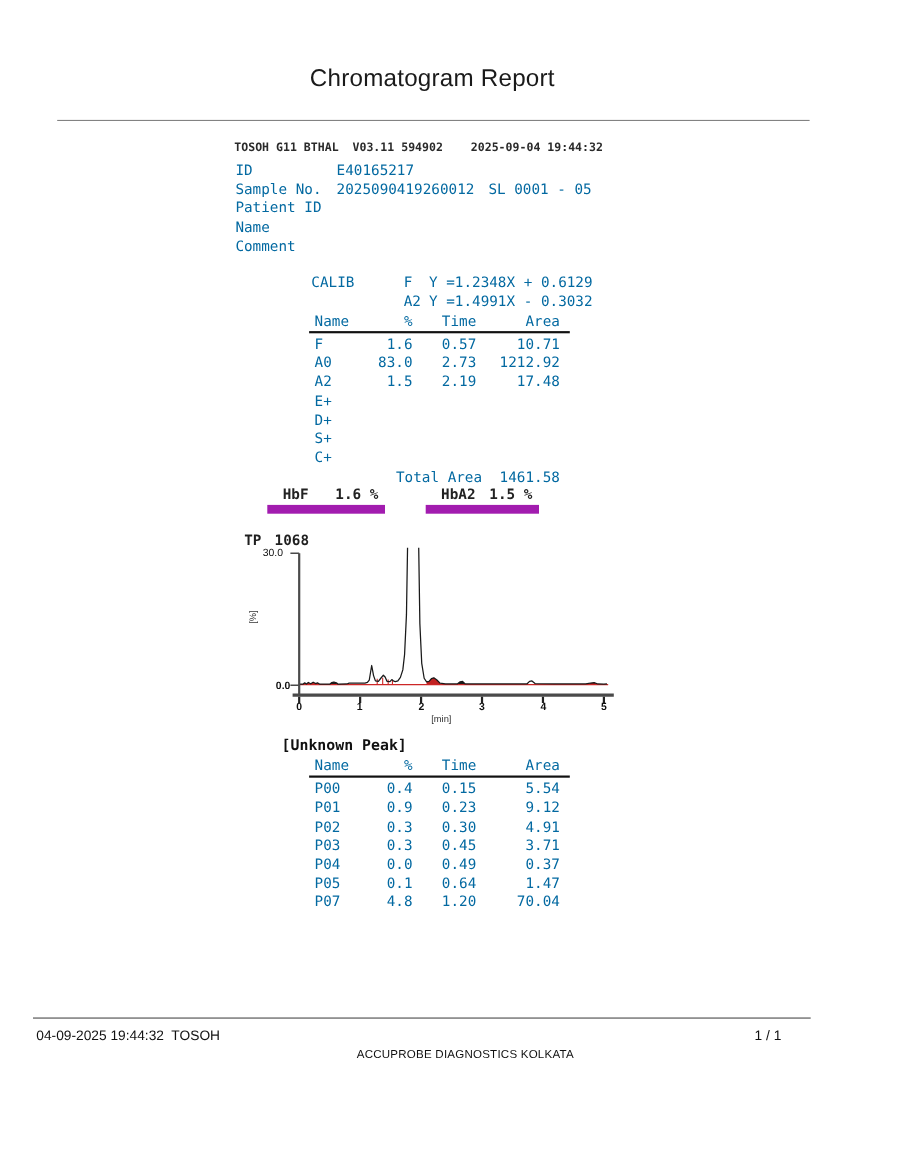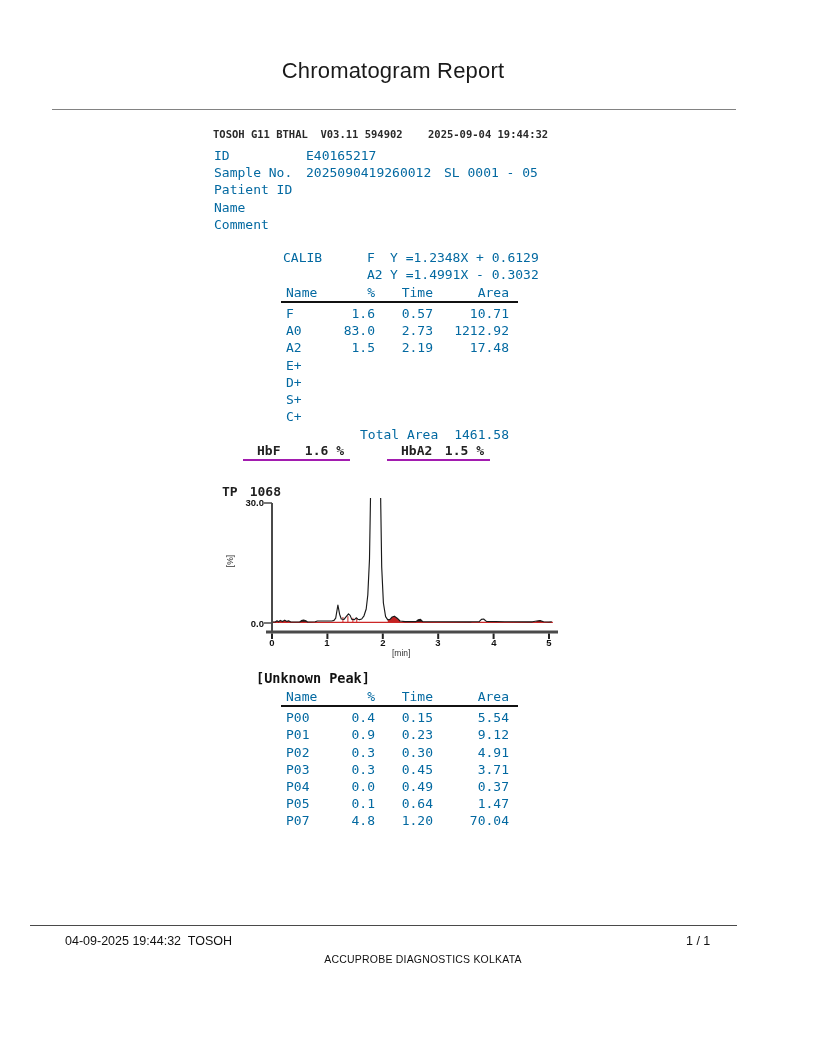--- a/index.html
+++ b/index.html
@@ -40,44 +40,44 @@
   .c.name{left:3px;}
   .c.pct{left:0;width:92px;text-align:right;}
   .c.time{left:0;width:150px;text-align:right;}
   .c.area{left:0;width:226px;text-align:right;}
   .thead-rule{position:relative;left:-2px;width:237px;border-top:2px solid #111;height:2px;margin-top:0px;}
   .total-row{position:relative;height:17.2px;margin-top:1px;}
   .total-row .t-lbl{position:absolute;left:77px;}
   .total-row .t-val{position:absolute;left:0;width:226px;text-align:right;}
 
   
-  .sumbox{height:16px;border-bottom:2px solid #a21caf;display:flex;font-weight:bold;font-size:13px;}
+  .sumbox{height:16px;border-bottom:8px solid #a21caf;display:flex;font-weight:bold;font-size:13px;}
   .sum1{top:443px;left:243px;width:107px;}
   .sum2{top:443px;left:387px;width:103px;}
   .sumbox .s-lbl{position:absolute;left:14px;top:0;}
   .sumbox .s-val{position:absolute;right:6px;top:0;}
   .sumbox{position:absolute;}
 
   
   .tp-line{top:484px;left:222px;font-size:13px;font-weight:bold;color:#1f1f1f;}
   .tp-line .tp-v{margin-left:12px;}
-  .ylab-top{top:497px;left:232px;width:32px;text-align:right;font-family:"Liberation Sans",sans-serif;font-size:9.5px;font-weight:bold;color:#111;}
+  .ylab-top{top:497px;left:232px;width:32px;text-align:center;font-family:"Liberation Sans",sans-serif;font-size:9.5px;font-weight:normal;color:#111;}
   .ylab-bot{top:618px;left:238px;width:26px;text-align:right;font-family:"Liberation Sans",sans-serif;font-size:9.5px;font-weight:bold;color:#111;}
   .yaxis-title{top:556px;left:224px;font-family:"Liberation Sans",sans-serif;font-size:8.5px;color:#333;transform:rotate(-90deg);transform-origin:center;}
   .xtick-lab{top:637px;width:16px;text-align:center;font-family:"Liberation Sans",sans-serif;font-size:9.5px;font-weight:bold;color:#111;}
   .xaxis-title{top:648px;left:392px;width:40px;text-align:left;font-family:"Liberation Sans",sans-serif;font-size:8.5px;color:#333;}
   #chroma-svg{position:absolute;left:240px;top:498px;}
 
   
   .unk-title{top:670px;left:256px;font-size:13.5px;font-weight:bold;color:#111;}
   .unk-table{top:688px;left:283px;width:240px;}
 
   
   .foot-rule{top:925px;left:30px;width:707px;height:0;border-top:1.5px solid #4a4a4a;}
-  .foot-left{top:934px;left:33px;font-family:"Liberation Sans",sans-serif;font-size:12.5px;color:#111;margin-left:32px;}
+  .foot-left{top:934px;left:33px;font-family:"Liberation Sans",sans-serif;font-size:12.5px;color:#111;}
   .foot-page{top:934px;left:686px;font-family:"Liberation Sans",sans-serif;font-size:12.5px;color:#111;}
   .foot-center{top:953px;left:0px;width:846px;text-align:center;font-family:"Liberation Sans",sans-serif;font-size:10.5px;color:#111;letter-spacing:0.2px;}
 </style>
 </head>
 <body>
 
 <div class="abs page-title" data-bind="page.title">Chromatogram Report</div>
 <div class="abs title-rule"></div>
 
 <div class="abs device-line">

